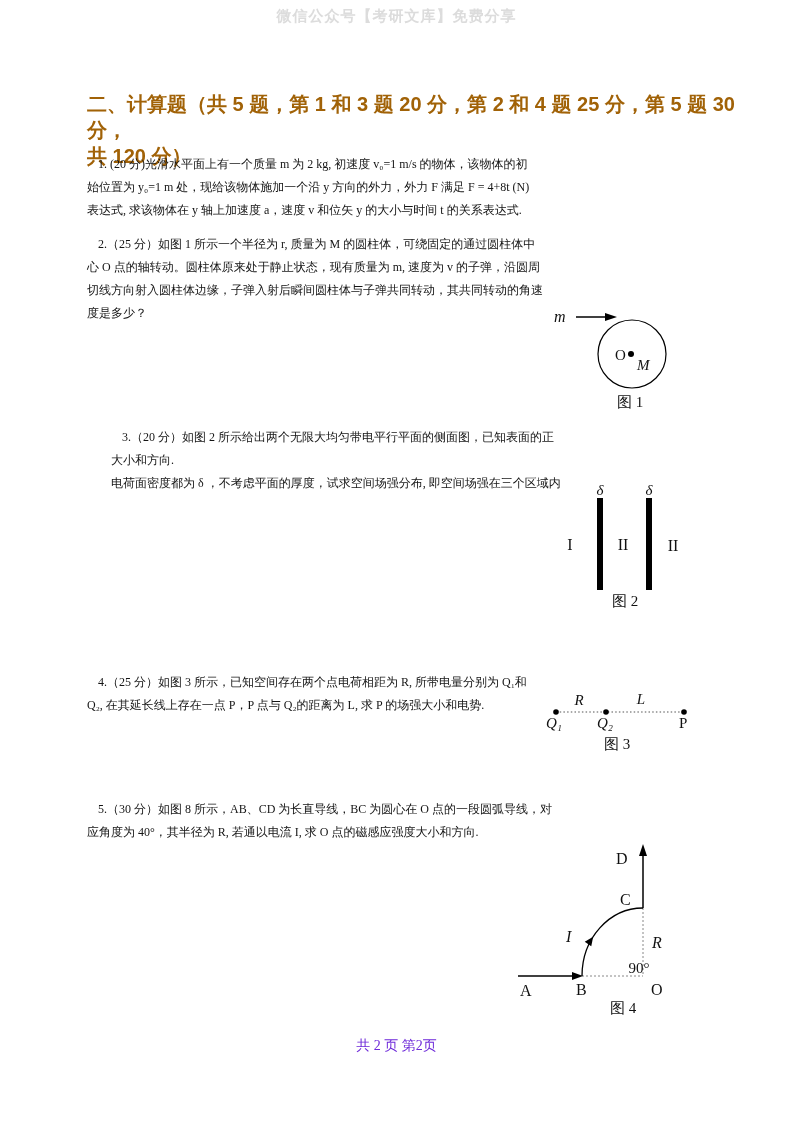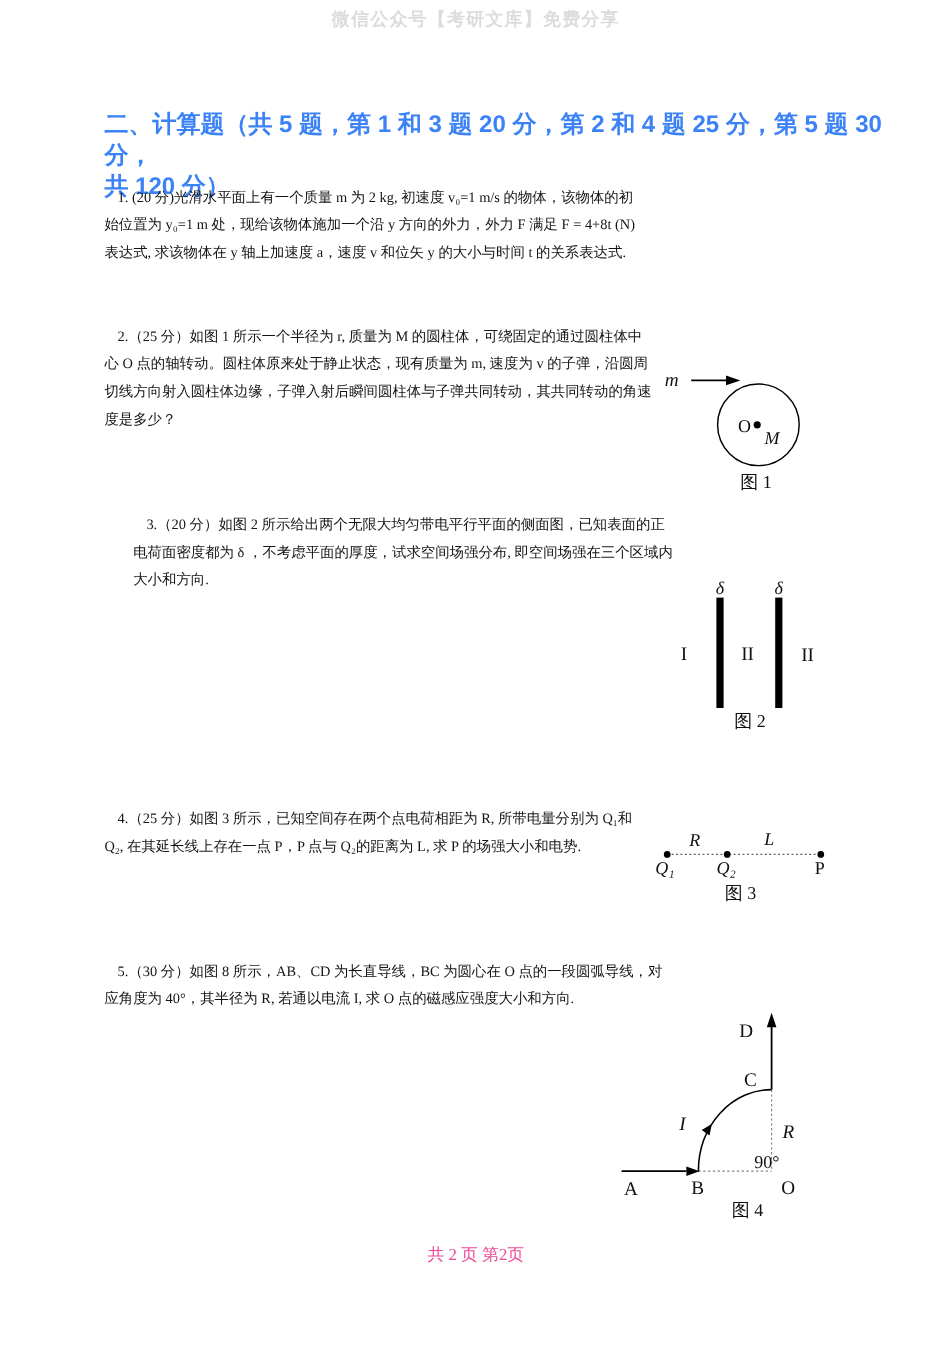--- a/index.html
+++ b/index.html
@@ -8,76 +8,76 @@
     font-family:"Liberation Serif","DejaVu Serif",serif; color:#141414;
     overflow:hidden;
   }
   .watermark {
     position:absolute; top:7px; left:0; right:0; text-align:center;
     font-size:15px; font-weight:bold; color:#dcdcdc; letter-spacing:1px;
   }
   .heading {
     position:absolute; left:87px; top:91px; width:655px;
     font-family:"Liberation Sans","DejaVu Sans",sans-serif;
-    font-weight:bold; font-size:20px; line-height:26px; color:#3b82f6;
+    font-weight:bold; font-size:20px; line-height:26px; color:#a16207;
   }
   .para {
     position:absolute; left:87px; width:655px;
     font-size:12px; line-height:23px;
   }
   .para .ln { white-space:nowrap; }
   .para .ln:first-child { text-indent:11px; }
   .fig { position:absolute; }
   .fig text { font-family:"Liberation Serif","DejaVu Serif",serif; fill:#111; }
   .fig .var { font-style:italic; }
   .footer {
     position:absolute; top:1037px; left:0; right:0; text-align:center;
-    font-size:14px; color:#ec4899;
+    font-size:14px; color:#6d28d9;
   }
 </style>
 </head>
 <body>
 
 <div class="page">
 
   <div class="watermark">微信公众号【考研文库】免费分享</div>
 
   <div class="heading">
     <div class="ln">二、计算题（共 5 题，第 1 和 3 题 20 分，第 2 和 4 题 25 分，第 5 题 30 分，</div>
     <div class="ln">共 120 分）</div>
   </div>
 
   <div class="para" style="top:153px;">
     <div class="ln">1. (20 分)光滑水平面上有一个质量 m 为 2 kg, 初速度 v₀=1 m/s 的物体，该物体的初</div>
     <div class="ln">始位置为 y₀=1 m 处，现给该物体施加一个沿 y 方向的外力，外力 F 满足 F = 4+8t (N)</div>
     <div class="ln">表达式, 求该物体在 y 轴上加速度 a，速度 v 和位矢 y 的大小与时间 t 的关系表达式.</div>
   </div>
 
-  <div class="para" style="top:233px;margin-top:36px;">
+  <div class="para" style="top:233px;">
     <div class="ln">2.（25 分）如图 1 所示一个半径为 r, 质量为 M 的圆柱体，可绕固定的通过圆柱体中</div>
     <div class="ln">心 O 点的轴转动。圆柱体原来处于静止状态，现有质量为 m, 速度为 v 的子弹，沿圆周</div>
     <div class="ln">切线方向射入圆柱体边缘，子弹入射后瞬间圆柱体与子弹共同转动，其共同转动的角速</div>
     <div class="ln">度是多少？</div>
   </div>
 
   <svg class="fig" style="left:520px; top:303px;" width="200" height="112">
     <text x="34" y="19" font-size="16" class="var">m</text>
     <line x1="56" y1="14" x2="86" y2="14" stroke="#000" stroke-width="1.5"></line>
     <polygon points="85,10 97,14 85,18" fill="#000"></polygon>
     <circle cx="112" cy="51" r="34" fill="none" stroke="#000" stroke-width="1.2"></circle>
     <text x="95" y="57" font-size="15">O</text>
     <circle cx="111" cy="51" r="3" fill="#000"></circle>
     <text x="117" y="67" font-size="15" class="var">M</text>
     <text x="110" y="104" font-size="15" text-anchor="middle">图 1</text>
   </svg>
 
   <div class="para" style="top:426px;margin-left:24px;">
     <div class="ln">3.（20 分）如图 2 所示给出两个无限大均匀带电平行平面的侧面图，已知表面的正</div>
+    <div class="ln">大小和方向.</div>
     <div class="ln">电荷面密度都为 δ ，不考虑平面的厚度，试求空间场强分布, 即空间场强在三个区域内</div>
-    <div class="ln">大小和方向.</div>
   </div>
 
   <svg class="fig" style="left:552px; top:482px;" width="150" height="128">
     <text x="48" y="13" font-size="15" text-anchor="middle" class="var">δ</text>
     <text x="97" y="13" font-size="15" text-anchor="middle" class="var">δ</text>
     <rect x="45" y="16" width="6" height="92" fill="#000"></rect>
     <rect x="94" y="16" width="6" height="92" fill="#000"></rect>
     <text x="18" y="68" font-size="16" text-anchor="middle">I</text>
     <text x="71" y="68" font-size="16" text-anchor="middle">II</text>
     <text x="121" y="69" font-size="16" text-anchor="middle">II</text>

